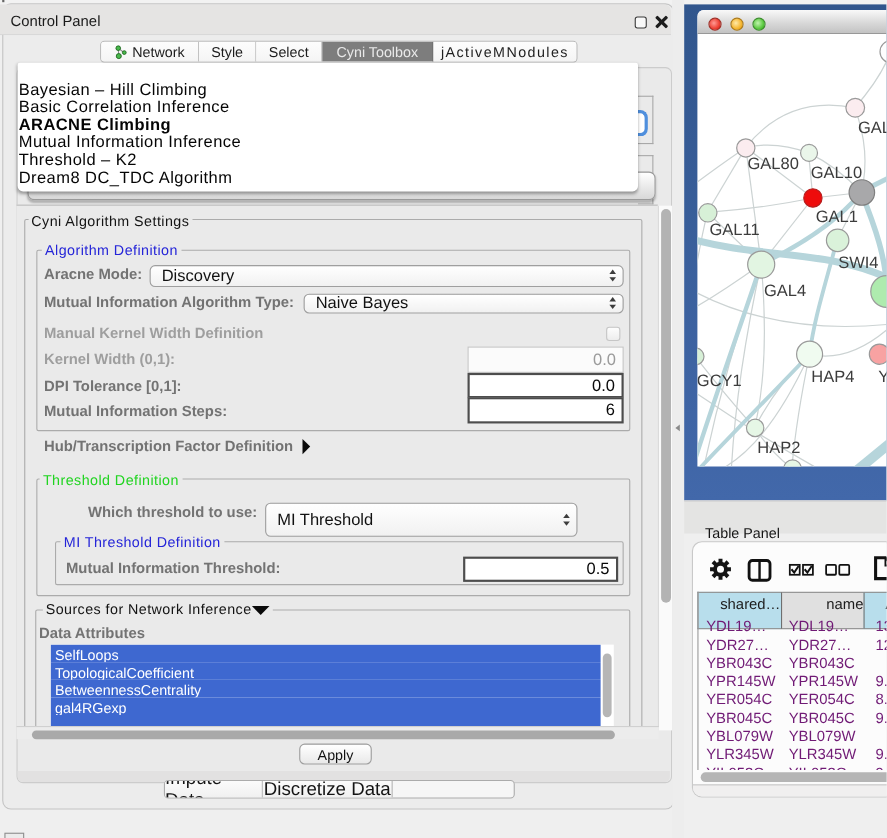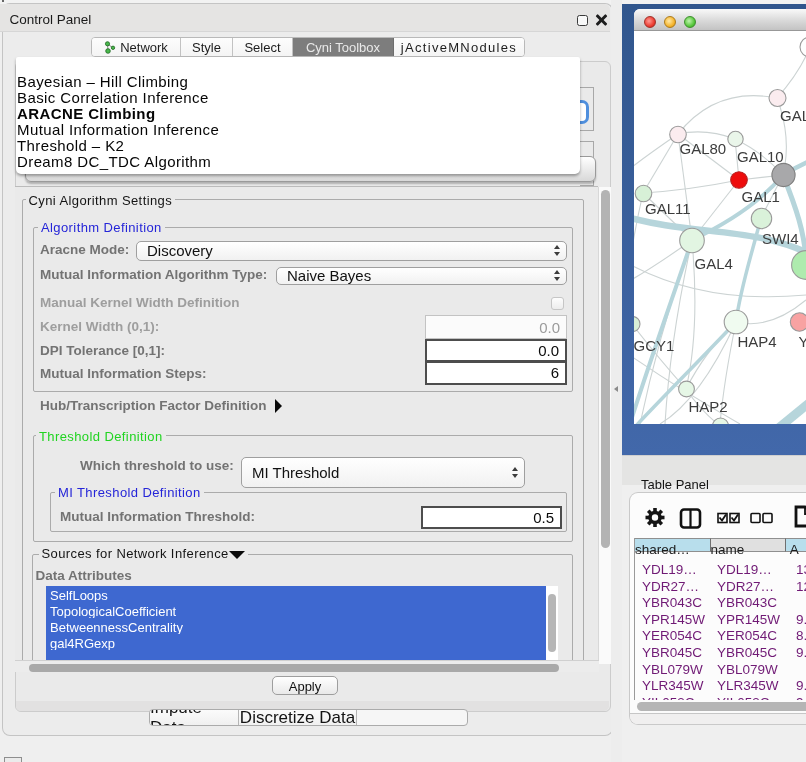--- a/index.html
+++ b/index.html
@@ -72,21 +72,21 @@
 #desktop { left:622px; top:4px; width:184px; height:451px; background:linear-gradient(#31568d,#4268aa); }
 #netwin { left:634px; top:9px; width:172px; height:415px; background:#ffffff; border-radius:6px 0 0 0; }
 #nettitle { position:absolute; left:0; top:0; width:172px; height:22px;
   background:linear-gradient(#f9f9f9,#d9d9d9 55%,#c3c3c3); border-bottom:1px solid #989898; border-radius:6px 0 0 0; }
 .tl { position:absolute; top:6.5px; width:12px; height:12px; border-radius:50%; }
 
 #tpbar { left:622px; top:455px; width:184px; height:30px; background:#e4e4e3; border-top:1px solid #cfcfcf; }
 #tpbar .t { position:absolute; left:19px; top:9px; font-size:13px; color:#141414;margin-top:12px; }
 #tppanel { left:630px; top:493px; width:184px; height:231px; background:#fcfcfc;
   box-shadow:0 0 0 1px #c9c9c9; border-radius:8px; overflow:hidden; }
-.th { position:absolute; top:45px; height:14px; font-size:13.5px; color:#1c1c1c; text-align:left; padding-top:3px; border-top:1px solid #8f8f8f; border-bottom:1px solid #8f8f8f; }
+.th { position:absolute; top:45px; height:34px; font-size:13.5px; color:#1c1c1c; text-align:right; padding-top:3px; border-top:1px solid #8f8f8f; border-bottom:1px solid #8f8f8f; }
 .tr { position:absolute; font-size:13.5px; color:#701a75; white-space:nowrap; }
 </style>
 </head>
 <body>
 <div id="stage">
 
   <div class="abs" style="left:0;top:0;width:806px;height:4px;background:#f2f2f2"></div>
   <div class="abs" style="left:2px;top:0;width:2px;height:2px;background:#666"></div>
 
   <div class="abs" id="cpwin">

